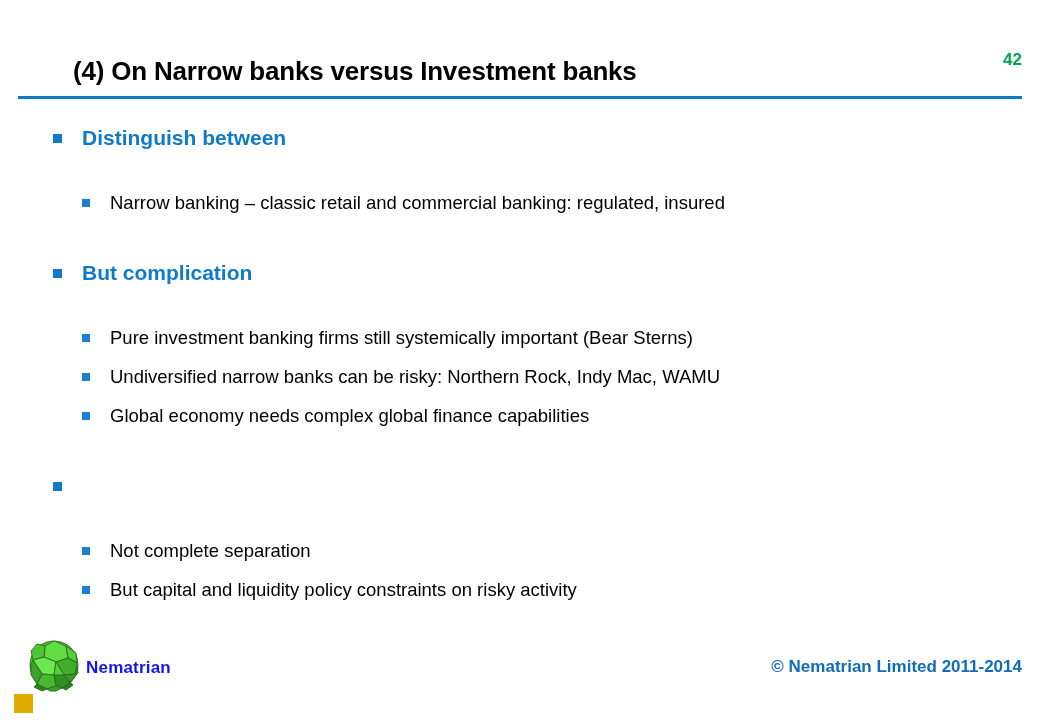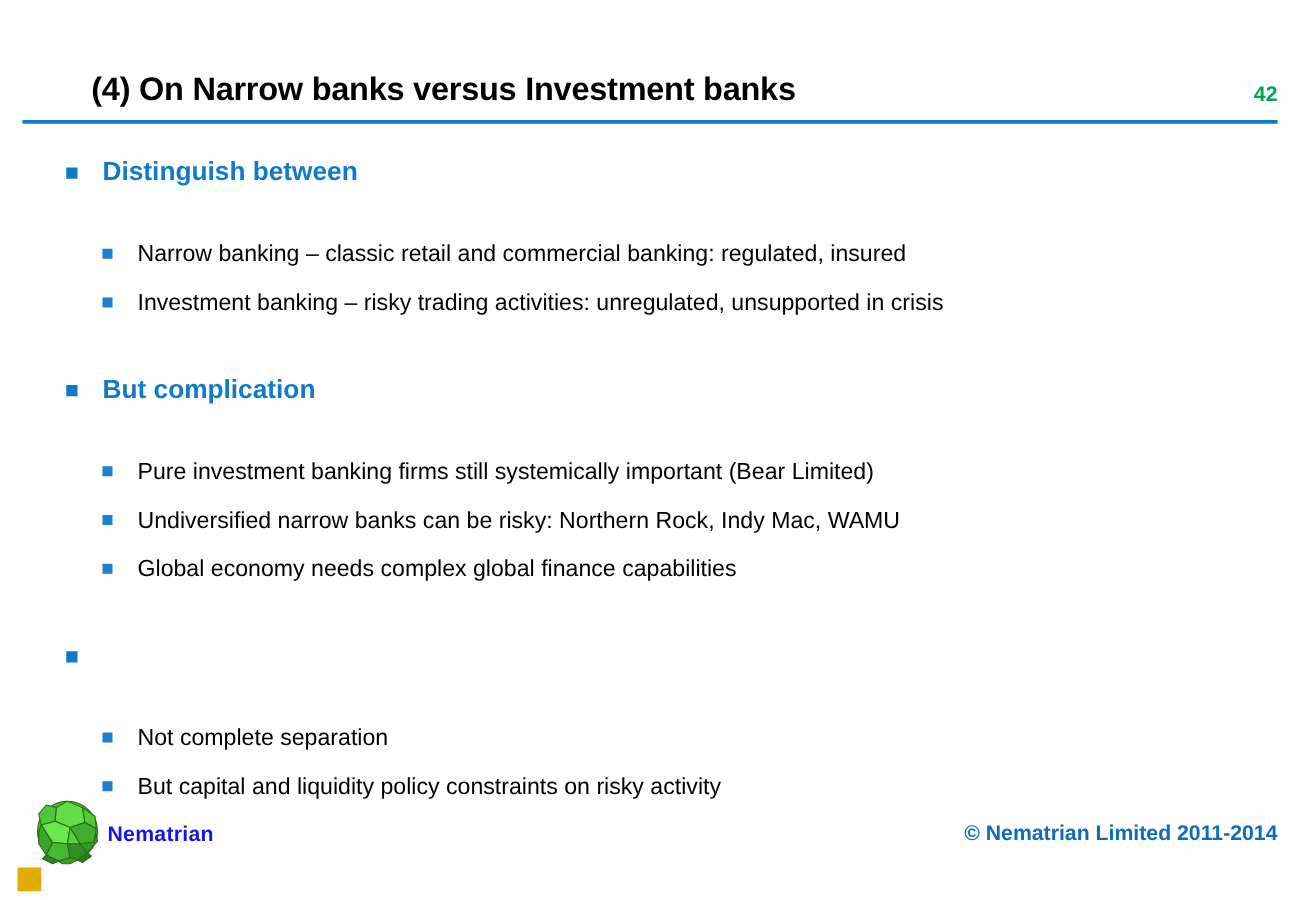--- a/index.html
+++ b/index.html
@@ -31,21 +31,21 @@
     font-size: 26px;
     font-weight: bold;
     color: #000000;
     letter-spacing: -0.2px;
     white-space: nowrap;
     margin-left: 44px;
   }
   .page-number {
     position: absolute;
     right: 18px;
-    top: 66px;
+    top: 50px;
     width: 46px;
     text-align: right;
     font-size: 17px;
     font-weight: bold;
     color: #00a550;
   }
   .title-rule {
     position: absolute;
     left: 18px;
     top: 96px;
@@ -162,37 +162,33 @@
   <div class="group">
     <div class="bullet-l1">
       <span class="marker"></span>
       <span>Distinguish between</span>
     </div>
     <div class="gap-after-l1"></div>
     <div class="bullet-l2">
       <span class="marker"></span>
       <span>Narrow banking – classic retail and commercial banking: regulated, insured</span>
     </div>
-    <div class="bullet-l2">
-      <span class="marker"></span>
-      <span>Investment banking – risky trading activities:  unregulated, unsupported in crisis</span>
-    </div>
   </div>
 
   <div class="gap-after-l2"></div>
 
   <div class="group">
     <div class="bullet-l1">
       <span class="marker"></span>
       <span>But complication</span>
     </div>
     <div class="gap-after-l1"></div>
     <div class="bullet-l2">
       <span class="marker"></span>
-      <span>Pure investment banking firms still systemically important (Bear Limited)</span>
+      <span>Pure investment banking firms still systemically important (Bear Sterns)</span>
     </div>
     <div class="bullet-l2">
       <span class="marker"></span>
       <span>Undiversified narrow banks can be risky: Northern Rock, Indy Mac,  WAMU</span>
     </div>
     <div class="bullet-l2">
       <span class="marker"></span>
       <span>Global economy needs complex global finance capabilities</span>
     </div>
   </div>

